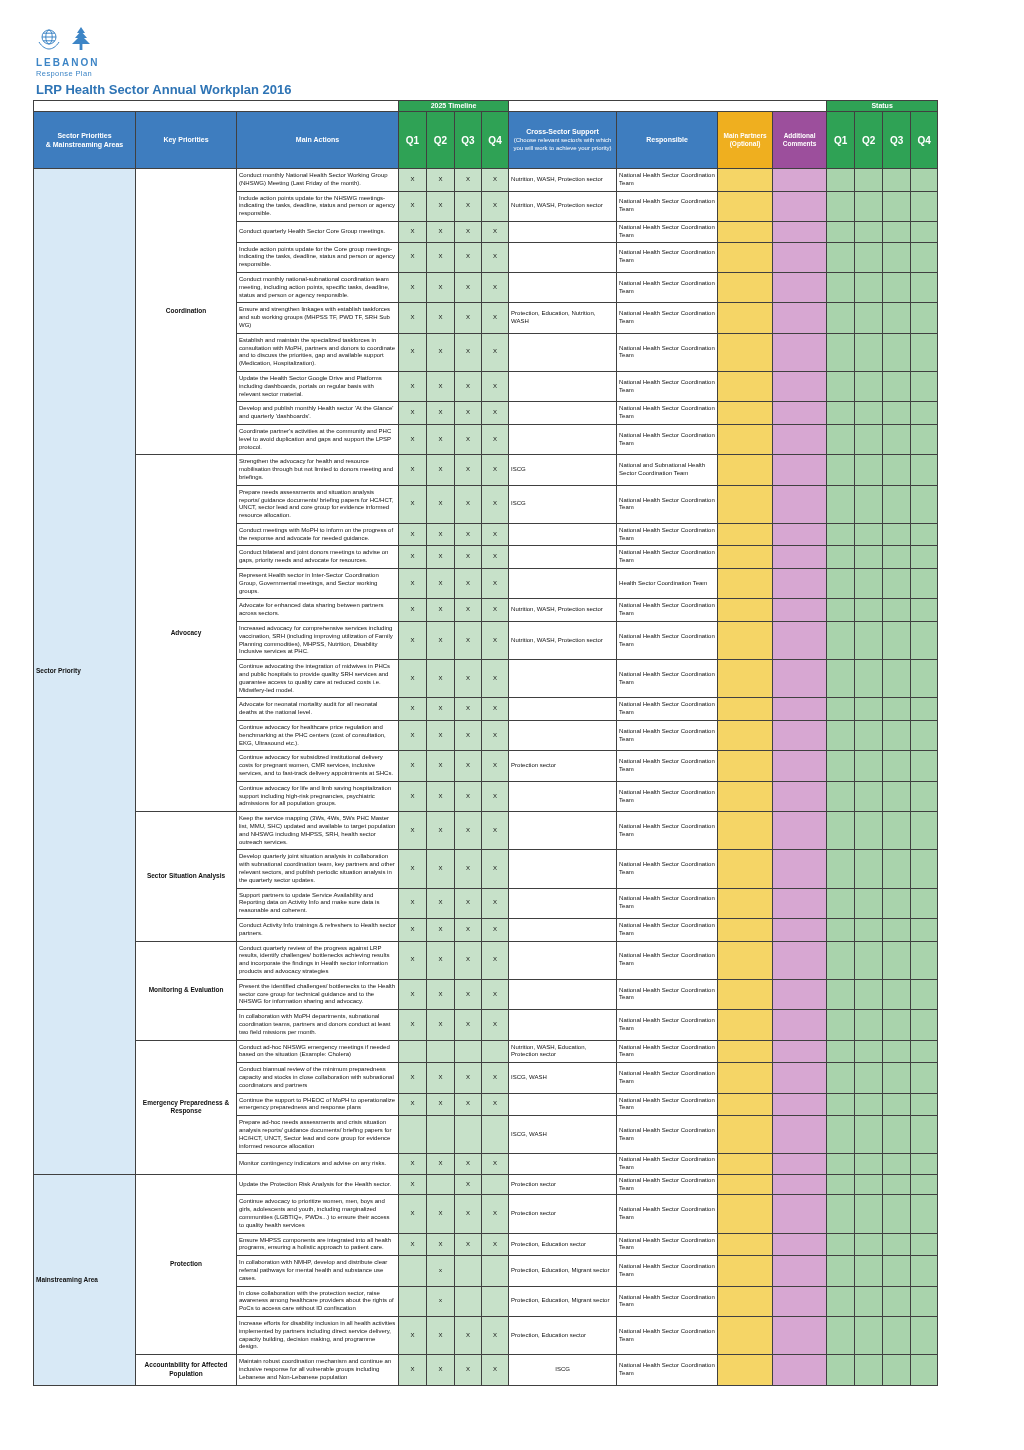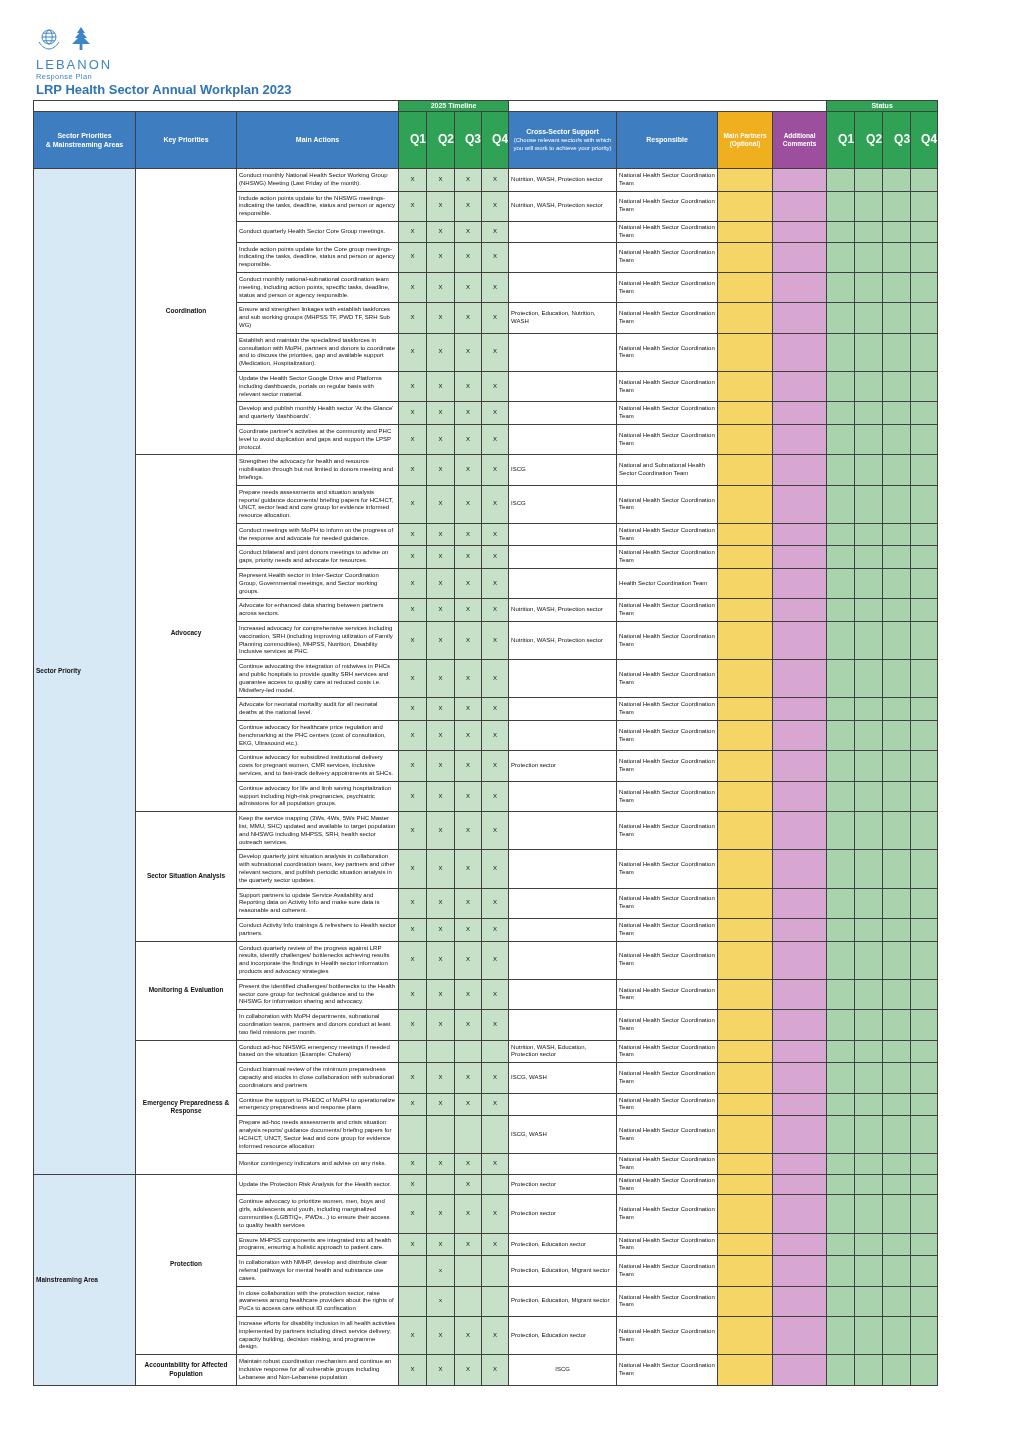--- a/index.html
+++ b/index.html
@@ -17,42 +17,42 @@
     --grid:#404040;
   }
   *{box-sizing:border-box;margin:0;padding:0;}
   html,body{width:1024px;}
   body{
     width:1024px;height:1450px;background:#ffffff;position:relative;
     font-family:"Liberation Sans", sans-serif;color:#111;
   }
   .logo{position:absolute;left:36px;top:26px;width:160px;}
   .logo-icons{display:flex;gap:4px;align-items:flex-end;height:30px;}
-  .logo-word{font-weight:normal;font-size:13px;letter-spacing:2px;color:var(--logo-blue);line-height:1.05;margin-top:2px;}
+  .logo-word{font-weight:bold;font-size:10px;letter-spacing:2px;color:var(--logo-blue);line-height:1.05;margin-top:2px;}
   .logo-sub{font-weight:normal;font-size:7.5px;color:var(--logo-blue);letter-spacing:.4px;}
   .page-title{
     position:absolute;left:36px;top:82px;font-size:13px;font-weight:bold;color:var(--title-blue);
   }
   table.workplan{
     position:absolute;left:33px;top:100px;width:904px;
     border-collapse:collapse;table-layout:fixed;
     font-size:6px;line-height:1.3;
   }
   table.workplan td{border:1px solid var(--grid);vertical-align:middle;overflow:hidden;}
   td.noborder{border:none;background:transparent;}
   td.band{
     background:var(--header-green);color:#fff;font-weight:bold;font-size:7px;
     text-align:center;height:11px;padding:0;line-height:1.1;
   }
   td.hblue{
     background:var(--header-blue);color:#fff;font-weight:bold;font-size:7px;
     text-align:center;padding:2px;height:57px;
   }
   td.hgreen{
-    background:var(--header-green);color:#fff;font-weight:bold;font-size:12px;text-align:right;
+    background:var(--header-green);color:#fff;font-weight:bold;font-size:10px;text-align:center;
   }
   td.hgold{background:var(--partners-header-gold);color:#fff;font-weight:bold;font-size:6.5px;text-align:center;padding:2px;}
   td.hpurple{background:var(--comments-header-purple);color:#fff;font-weight:bold;font-size:6.5px;text-align:center;padding:2px;}
   .hsub{font-weight:normal;font-size:6px;display:block;margin-top:1px;}
   td.sector-cell{
     background:var(--sector-cell-blue);font-weight:bold;font-size:6.5px;
     text-align:left;padding:2px 2px;vertical-align:middle;
   }
   td.priority-cell{
     background:#fff;font-weight:bold;font-size:6.5px;text-align:center;padding:2px;vertical-align:middle;
@@ -91,21 +91,21 @@
           <polygon points="15,9 24,18 6,18"></polygon>
           <rect x="13.6" y="18" width="2.8" height="6"></rect>
         </g>
       </svg>
     </span>
   </div>
   <div class="logo-word">LEBANON</div>
   <div class="logo-sub">Response Plan</div>
 </div>
 
-<div class="page-title">LRP Health Sector Annual Workplan 2023</div>
+<div class="page-title">LRP Health Sector Annual Workplan 2016</div>
 
 <table class="workplan">
   <colgroup>
     <col style="width:102px">
       <col style="width:101px">
       <col style="width:162px">
     <col style="width:28px">
       <col style="width:28px">
       <col style="width:27px">
       <col style="width:27px">

